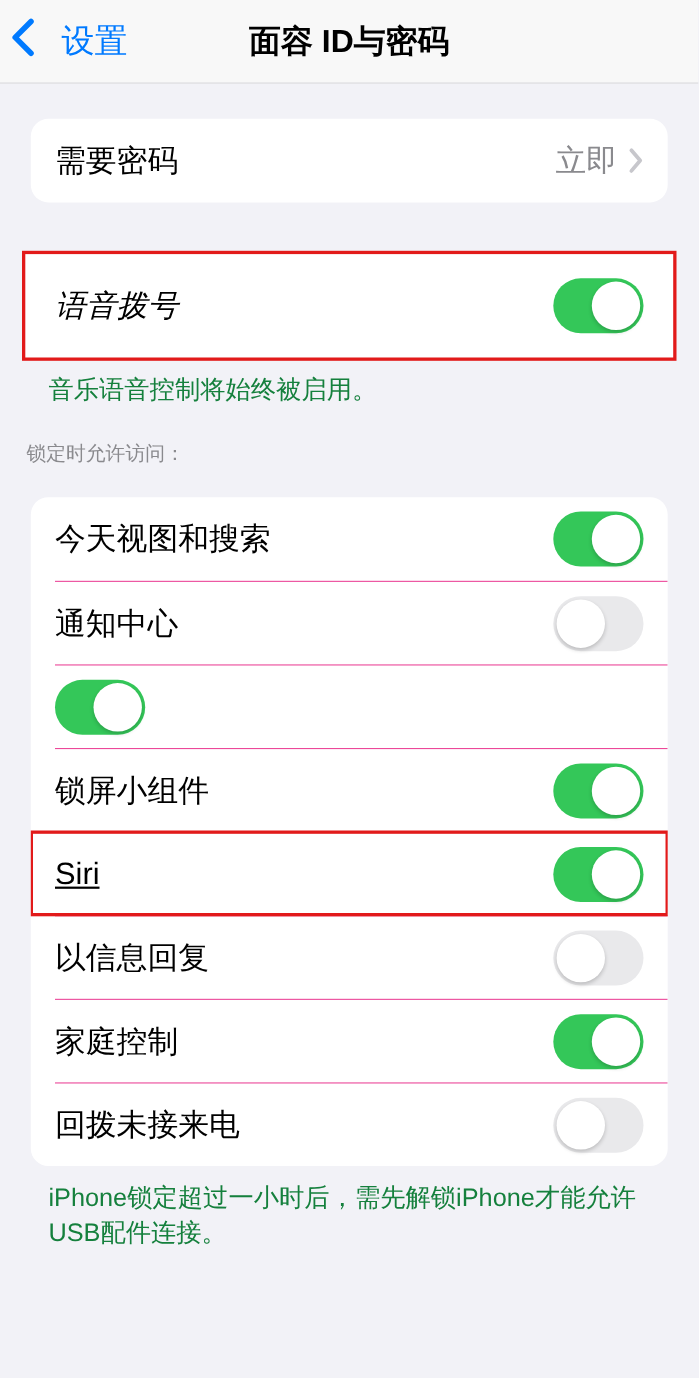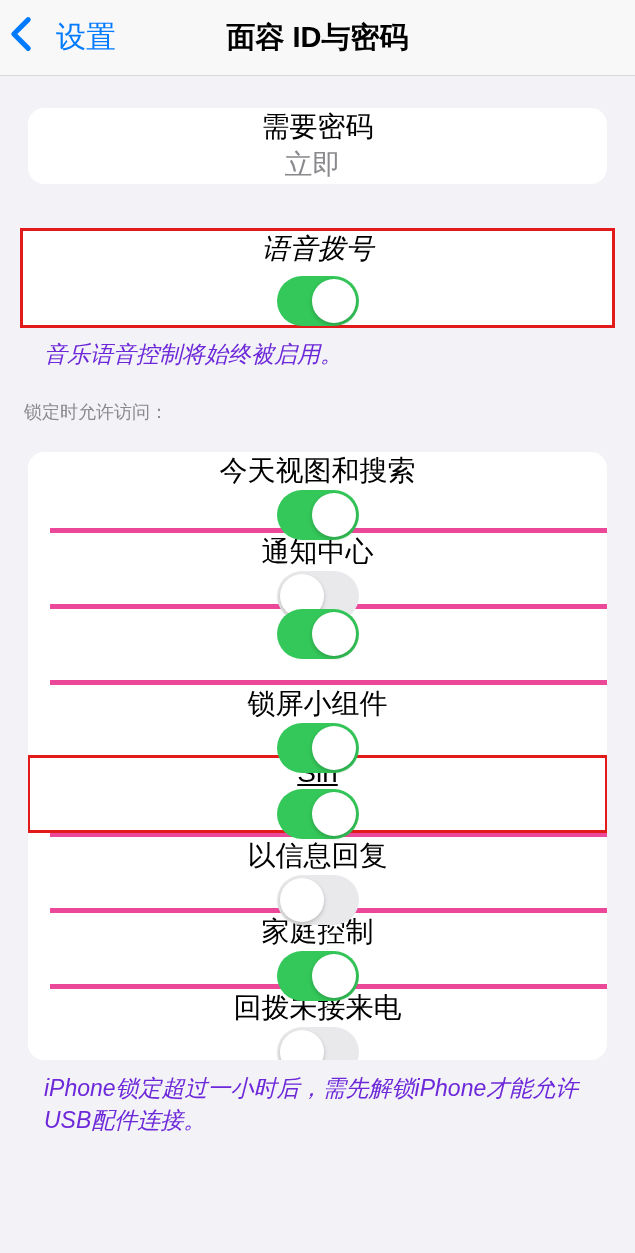--- a/index.html
+++ b/index.html
@@ -50,27 +50,26 @@
       font-style: italic;
     }
     .row {
       display: flex;
       align-items: center;
       justify-content: space-between;
       padding: 0 22px;
       height: 76px;
       font-size: 28px;
       color: #000;
-      flex-direction: column;
     }
     .row.highlight {
       outline: 3px solid #e21a1a;
       outline-offset: -2px;
     }
-    .row + .row { border-top: 5px solid #ec4899; margin-left: 22px; padding-left: 0; }
+    .row + .row { border-top: 1px solid #ec4899; margin-left: 22px; padding-left: 0; }
     .row + .row { padding-right: 22px; }
     .row-label { flex: 1; }
     .row-value {
       color: #8a8a8e;
       font-size: 28px;
       margin-right: 10px;
     }
     .chevron {
       color: #c7c7cc;
       display: inline-flex;
@@ -94,23 +93,22 @@
       background: #fff;
       border-radius: 50%;
       top: 3px;
       box-shadow: 0 2px 4px rgba(0,0,0,0.2);
     }
     .switch.on .knob { right: 3px; }
     .switch.off .knob { left: 3px; }
     .footer-text {
       margin: 12px 44px 0 44px;
       font-size: 23px;
-      color: #6d28d9;
+      color: #15803d;
       line-height: 1.4;
-      font-style: italic;
     }
     .header-text {
       margin: 30px 44px 10px 24px;
       font-size: 18px;
       color: #8a8a8e;
     }
     .group1-wrap { margin-top: 32px; }
     .group.voice {
       border-radius: 0;
       margin: 0 22px;

